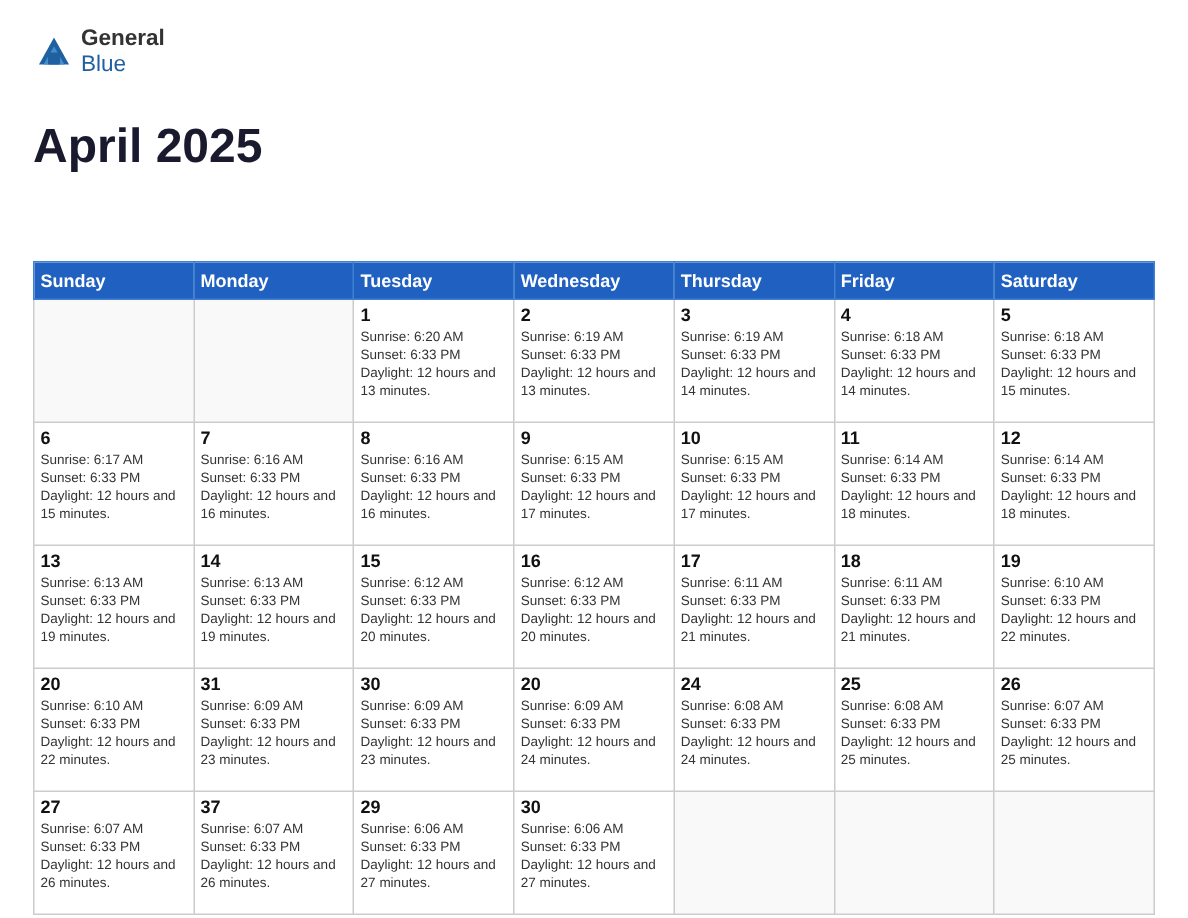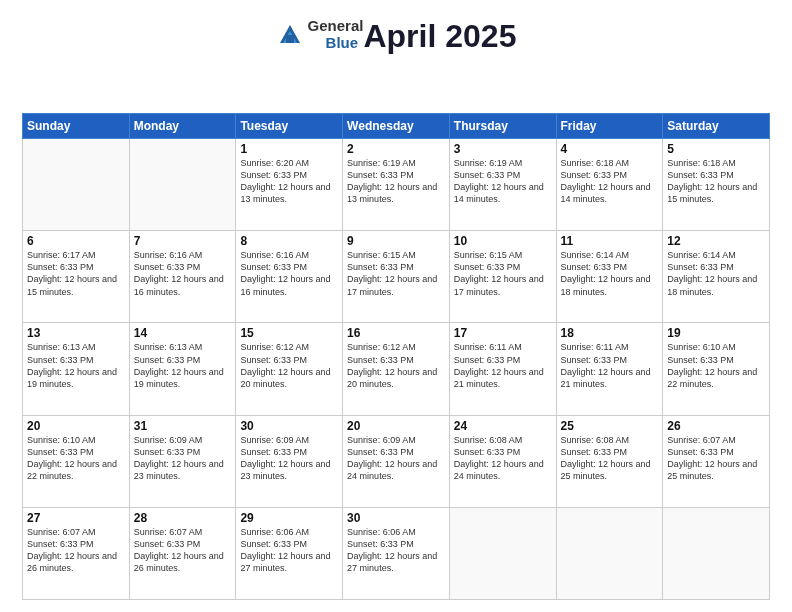--- a/index.html
+++ b/index.html
@@ -12,51 +12,52 @@
     }
     .page {
       width: 792px;
       height: 612px;
       padding: 18px 22px 12px 22px;
       display: flex;
       flex-direction: column;
     }
     .header {
       display: flex;
-      justify-content: center;
+      justify-content: flex-start;
       align-items: flex-start;
       margin-bottom: 10px;
+      flex-direction: column;
     }
     .logo {
       display: flex;
       align-items: center;
       gap: 4px;
     }
     .logo-text {
       display: flex;
       flex-direction: column;
       line-height: 1.1;
     }
     .logo-general {
       font-size: 15px;
       font-weight: bold;
       color: #333;
     }
     .logo-blue {
       font-size: 15px;
-      font-weight: bold;
+      font-weight: normal;
       color: #2060a0;
-      margin-left: 18px;
     }
     .logo-icon {
       width: 28px;
       height: 28px;
     }
     .title-block {
       text-align: right;
+      margin-top: 28px;
     }
     .title-month {
       font-size: 32px;
       font-weight: bold;
       color: #1a1a2e;
     }
     .title-location {
       font-size: 14px;
       color: #333;
     }
@@ -248,21 +249,21 @@
             <span class="day-num">26</span>
             <div class="day-info">Sunrise: 6:07 AM<br>Sunset: 6:33 PM<br>Daylight: 12 hours and 25 minutes.</div>
           </td>
         </tr>
         <tr>
           <td>
             <span class="day-num">27</span>
             <div class="day-info">Sunrise: 6:07 AM<br>Sunset: 6:33 PM<br>Daylight: 12 hours and 26 minutes.</div>
           </td>
           <td>
-            <span class="day-num">28</span>
+            <span class="day-num">37</span>
             <div class="day-info">Sunrise: 6:07 AM<br>Sunset: 6:33 PM<br>Daylight: 12 hours and 26 minutes.</div>
           </td>
           <td>
             <span class="day-num">29</span>
             <div class="day-info">Sunrise: 6:06 AM<br>Sunset: 6:33 PM<br>Daylight: 12 hours and 27 minutes.</div>
           </td>
           <td>
             <span class="day-num">30</span>
             <div class="day-info">Sunrise: 6:06 AM<br>Sunset: 6:33 PM<br>Daylight: 12 hours and 27 minutes.</div>
           </td>

